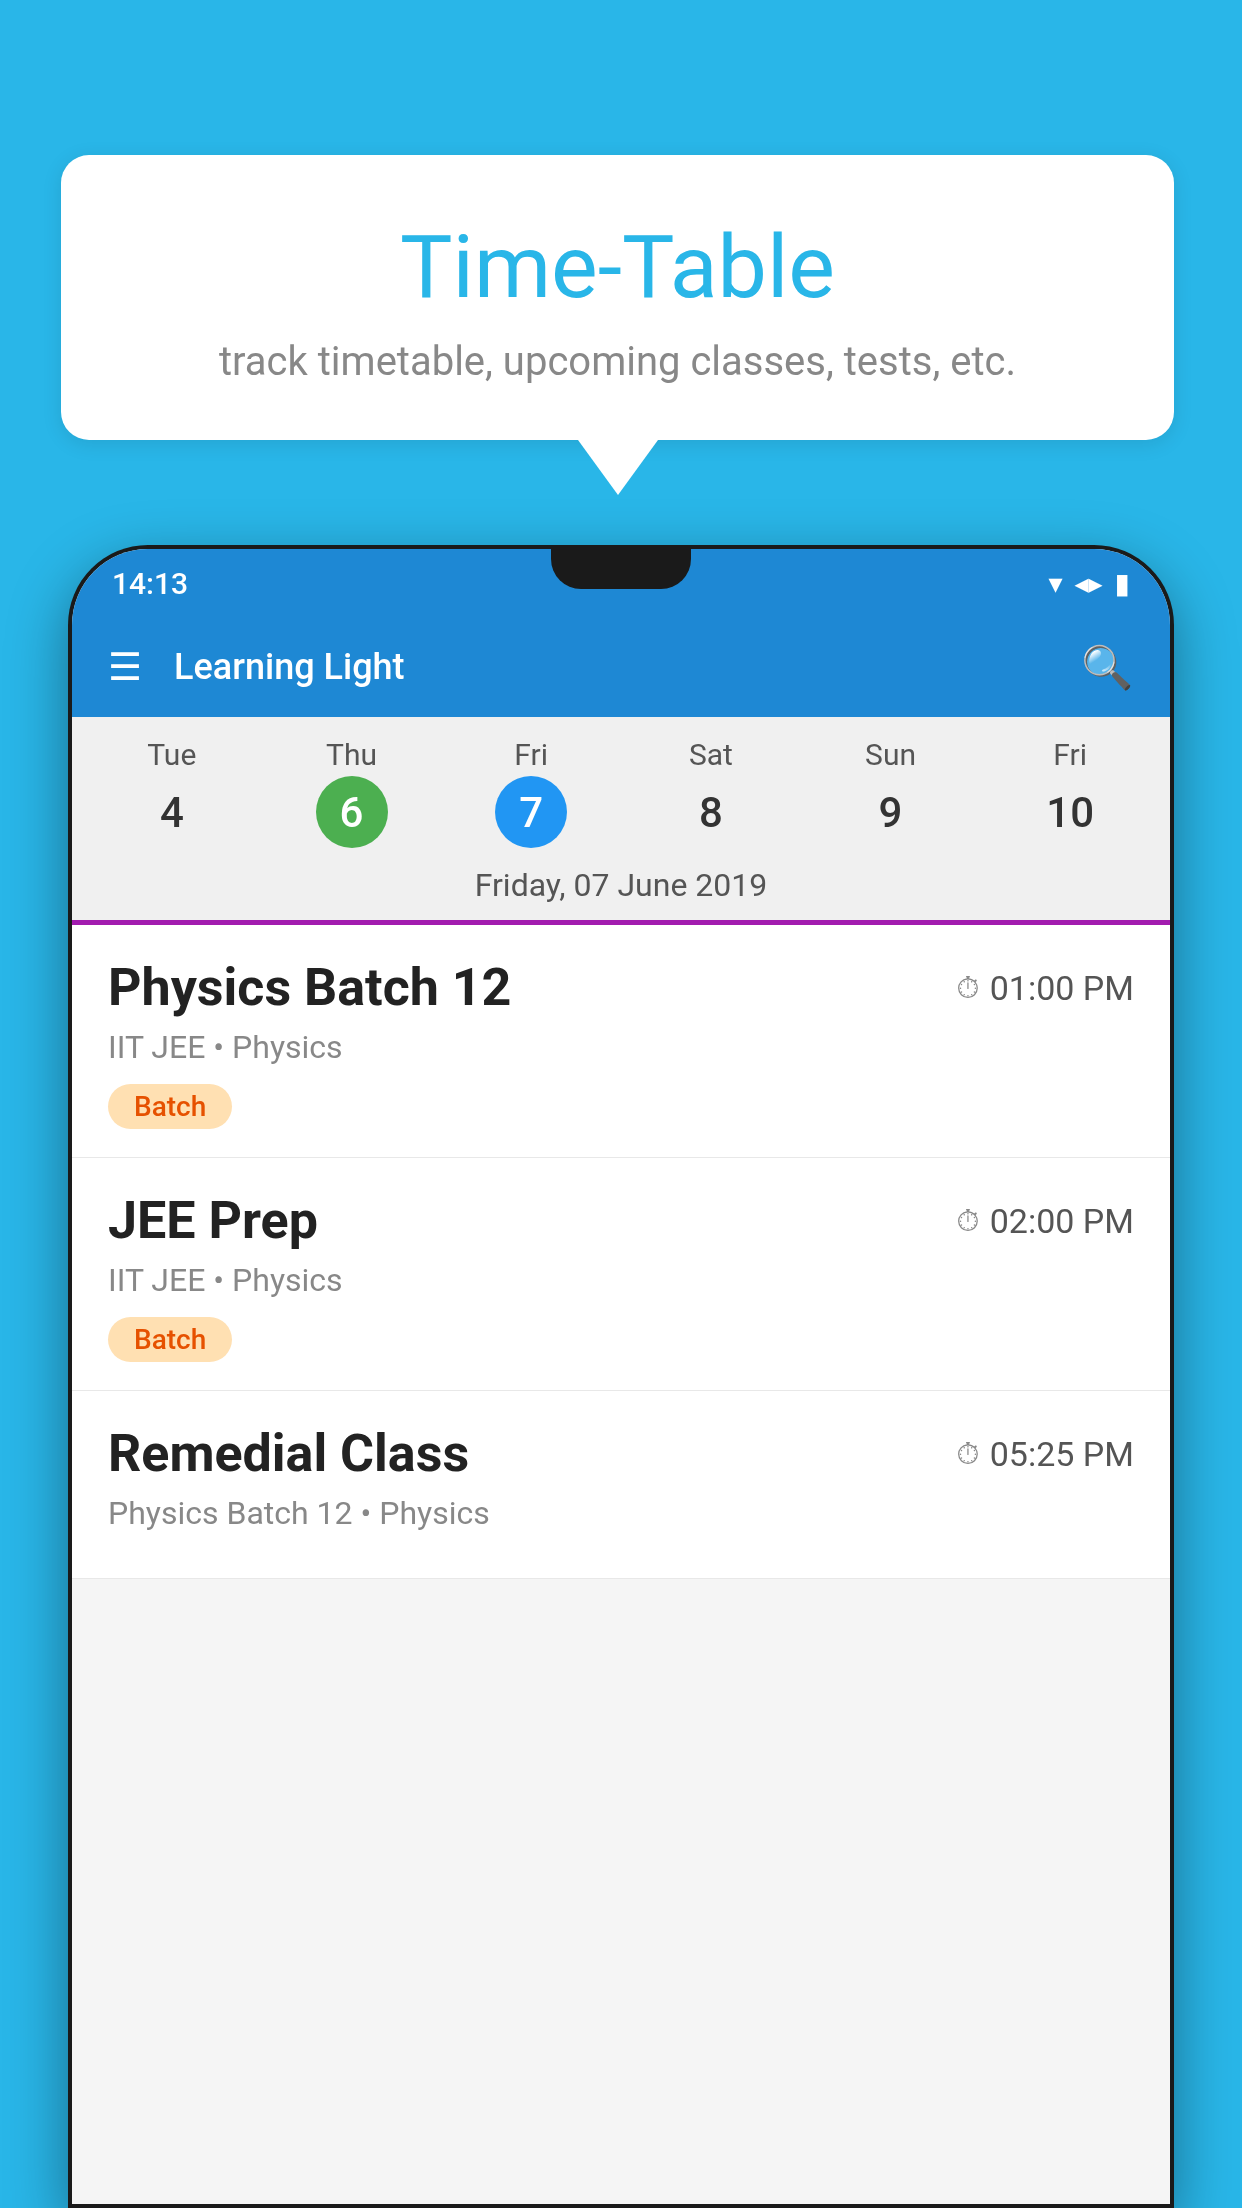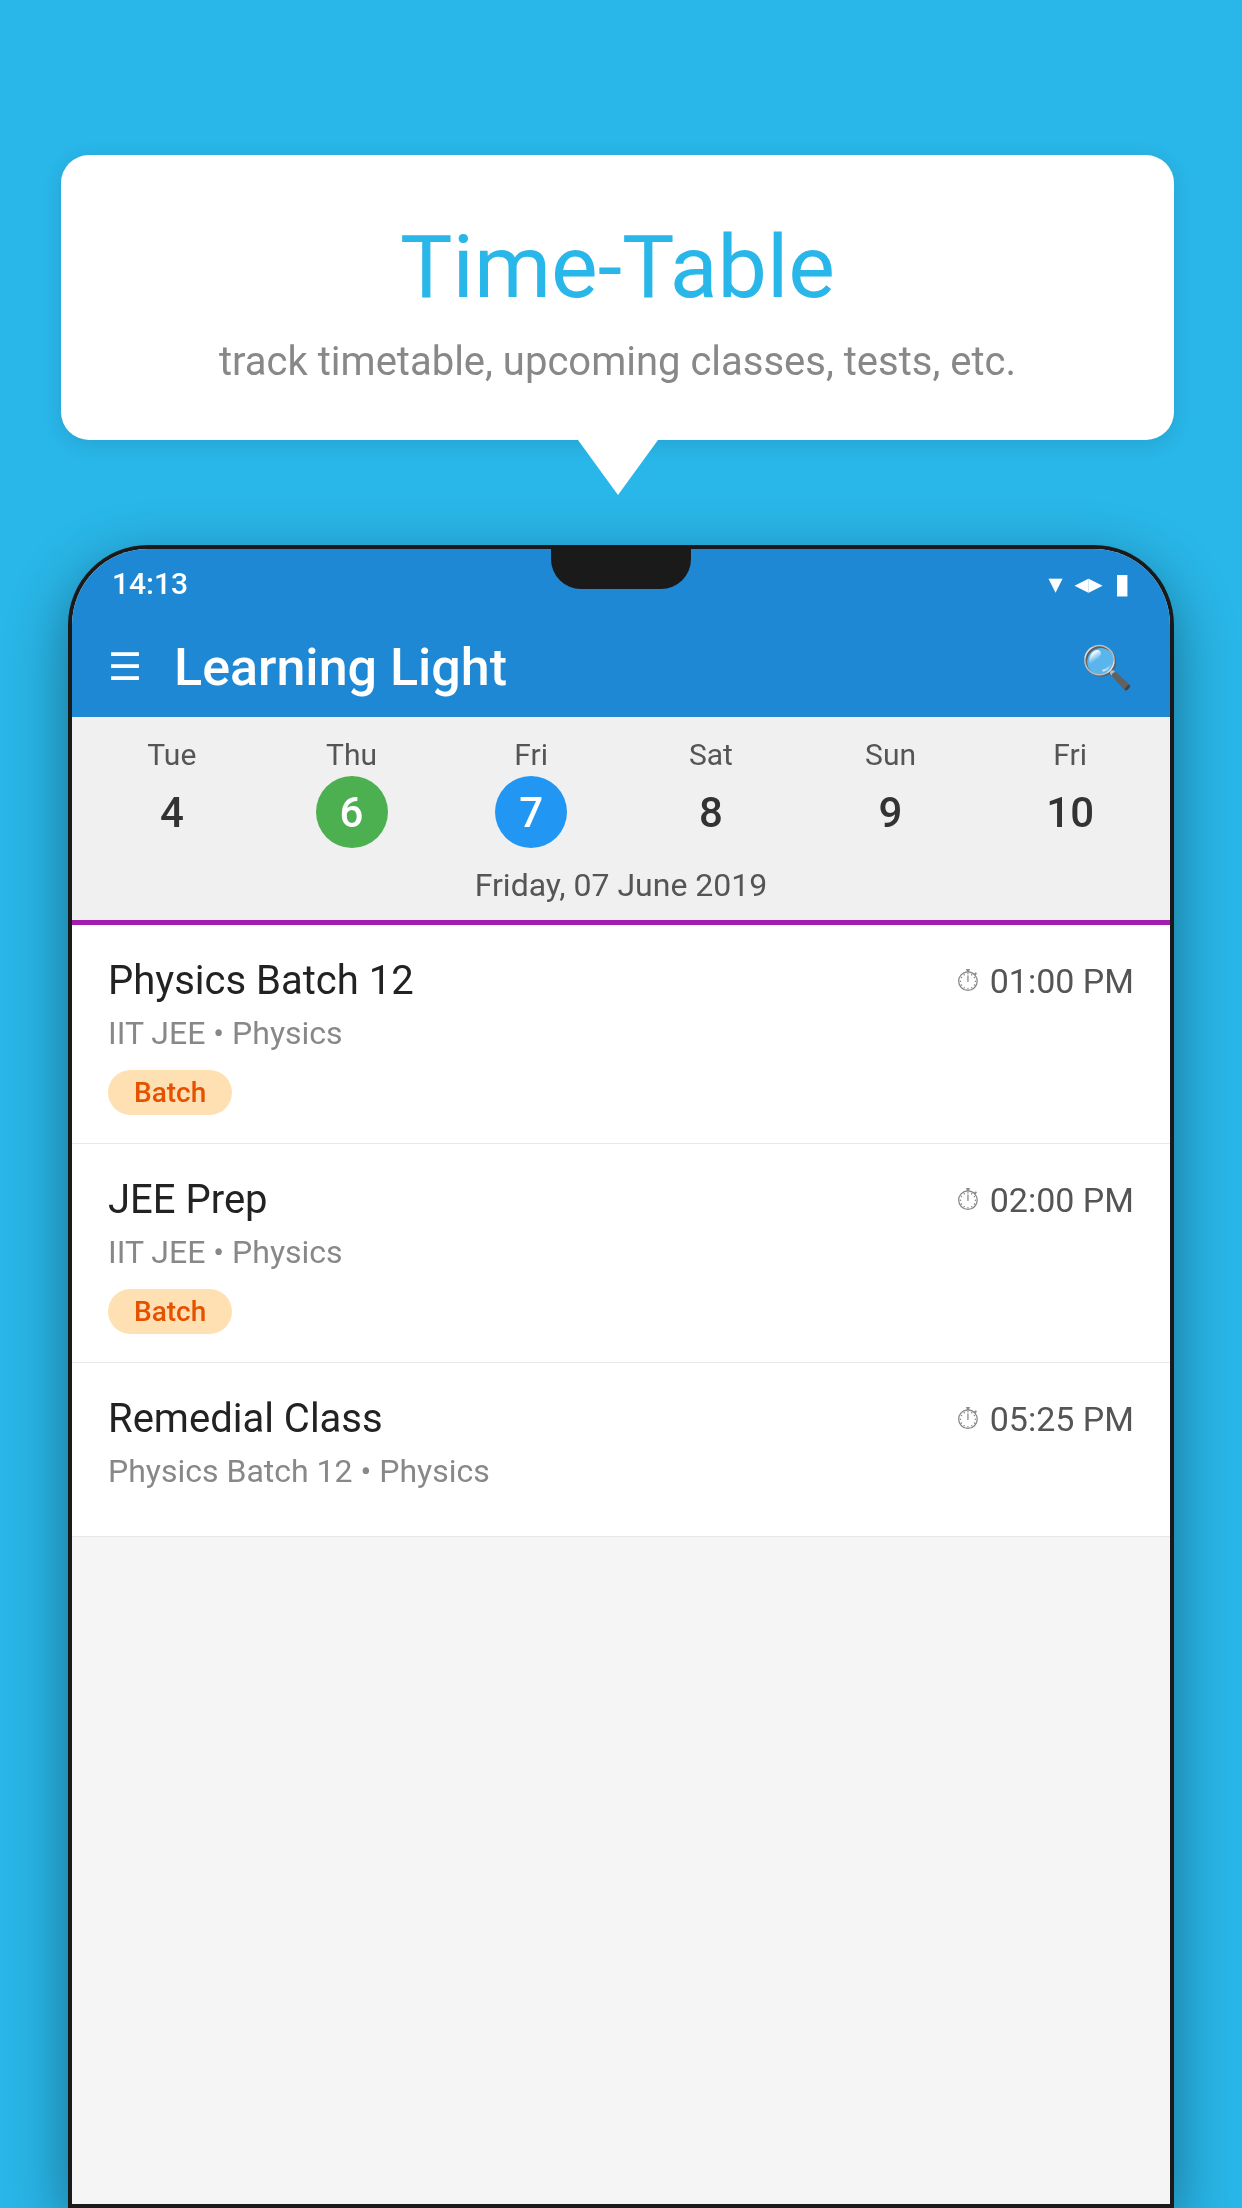--- a/index.html
+++ b/index.html
@@ -130,21 +130,21 @@
     }
 
     .hamburger-icon {
       color: white;
       font-size: 38px;
       cursor: pointer;
     }
 
     .app-title {
       color: white;
-      font-size: 52px;
+      font-size: 36px;
       font-weight: 500;
       flex: 1;
     }
 
     .search-icon-btn {
       color: white;
       font-size: 42px;
     }
 
     
@@ -218,22 +218,22 @@
     }
 
     .class-item-header {
       display: flex;
       justify-content: space-between;
       align-items: center;
       margin-bottom: 10px;
     }
 
     .class-name {
-      font-size: 40px;
-      font-weight: 400;
+      font-size: 52px;
+      font-weight: 700;
       color: #222;
     }
 
     .class-time {
       display: flex;
       align-items: center;
       gap: 10px;
       font-size: 34px;
       color: #555;
     }

